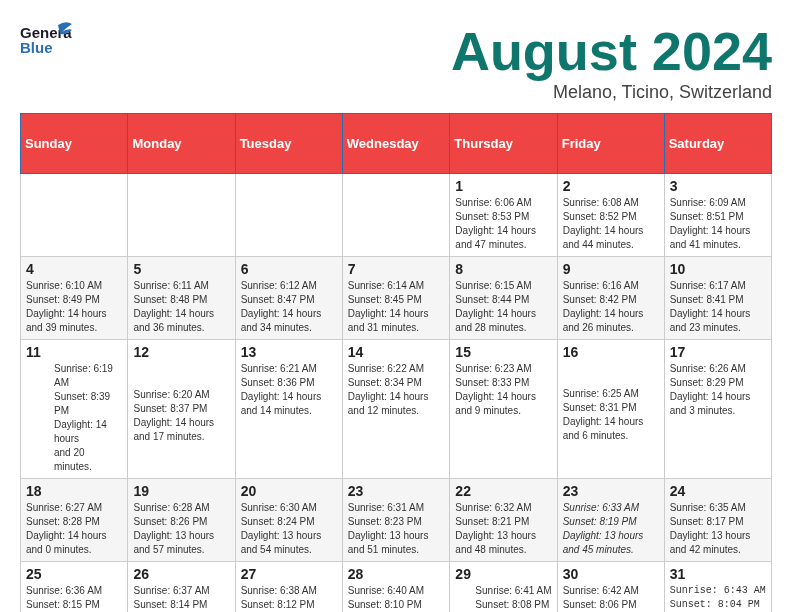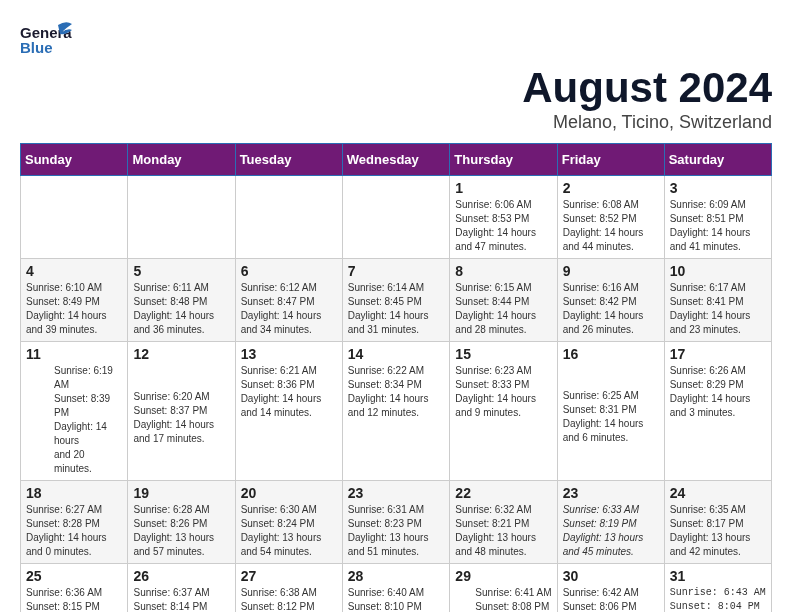--- a/index.html
+++ b/index.html
@@ -13,38 +13,37 @@
     .header-area {
       display: flex;
       justify-content: space-between;
       align-items: flex-start;
       margin-bottom: 10px;
     }
     .title-area {
       text-align: right;
     }
     .calendar-title {
-      font-size: 42px;
+      font-size: 54px;
       font-weight: bold;
-      color: #0f172a;
-      margin-top: 44px;
+      color: #0f766e;
     }
     .calendar-subtitle {
       font-size: 18px;
       color: #444;
     }
     table {
       width: 100%;
       border-collapse: collapse;
       font-size: 11px;
     }
     thead th {
-      background: #701a75;
+      background: #ef4444;
       color: #fff;
-      padding: 8px 4px;
+      padding: 22px 4px;
       text-align: left;
       font-size: 13px;
       font-weight: bold;
       border: 1px solid #2a6db5;
     }
     tbody td {
       border: 1px solid #ccc;
       vertical-align: top;
       padding: 4px 5px;
       height: 80px;

